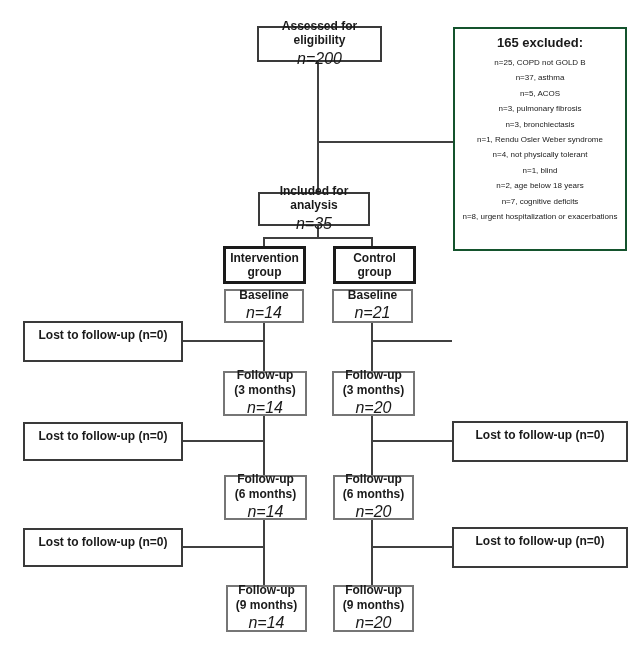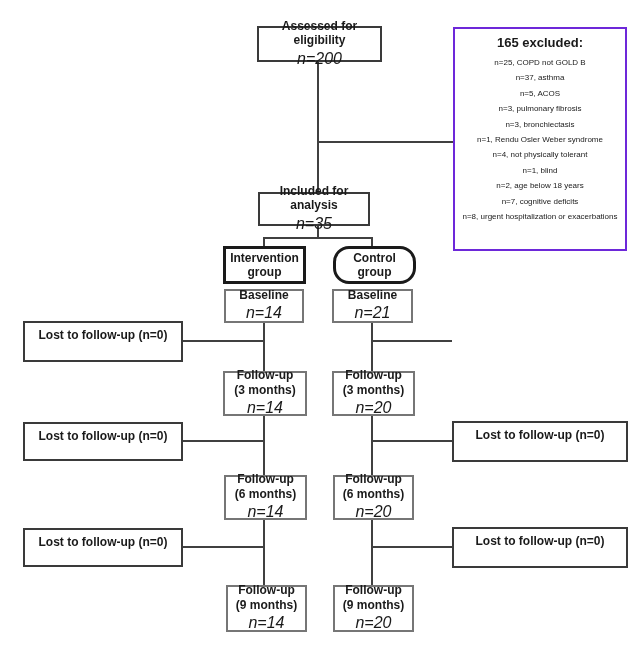--- a/index.html
+++ b/index.html
@@ -8,21 +8,21 @@
     font-family:"Liberation Sans", sans-serif; color:#1a1a1a; overflow:hidden;
   }
   .box {
     position:absolute; background:#ffffff; box-sizing:border-box;
     display:flex; flex-direction:column; align-items:center; justify-content:center;
     text-align:center;
   }
   .b-strong { border:3px solid #1a1a1a; }   
   .b-med    { border:2px solid #3a3a3a; }   
   .b-thin   { border:2px solid #767676; }   
-  .b-light  { border:2px solid #6d28d9; }   
+  .b-light  { border:2px solid #14532d; }   
   .title { font-weight:bold; font-size:12px; line-height:1.2; }
   .value { font-weight:normal; font-size:16px; line-height:1.35;font-style:italic; }
   .detail { font-weight:normal; font-size:10px; line-height:1.2; }
   .top-align { justify-content:flex-start; padding-top:5px; }
   .excl { justify-content:flex-start; padding-top:6px; }
   .excl-title { font-weight:bold; font-size:13px; line-height:1.3; margin-bottom:3px; }
   .excl-item { font-size:8px; line-height:15.4px; white-space:nowrap; }
   .line { position:absolute; background:#404040; }
 </style>
 </head>
@@ -74,21 +74,21 @@
 
   <div class="box b-med" style="left:258px; top:192px; width:112px; height:34px;">
     <span class="title">Included for analysis</span>
     <span class="value">n=35</span>
   </div>
 
   <div class="box b-strong" style="left:223px; top:246px; width:83px; height:38px;">
     <span class="title">Intervention</span>
     <span class="title">group</span>
   </div>
-  <div class="box b-strong" style="left:333px; top:246px; width:83px; height:38px;border-radius:16px;">
+  <div class="box b-strong" style="left:333px; top:246px; width:83px; height:38px;">
     <span class="title">Control</span>
     <span class="title">group</span>
   </div>
 
   <div class="box b-thin" style="left:224px; top:289px; width:80px; height:34px;">
     <span class="title">Baseline</span>
     <span class="value">n=14</span>
   </div>
   <div class="box b-thin" style="left:332px; top:289px; width:81px; height:34px;">
     <span class="title">Baseline</span>

